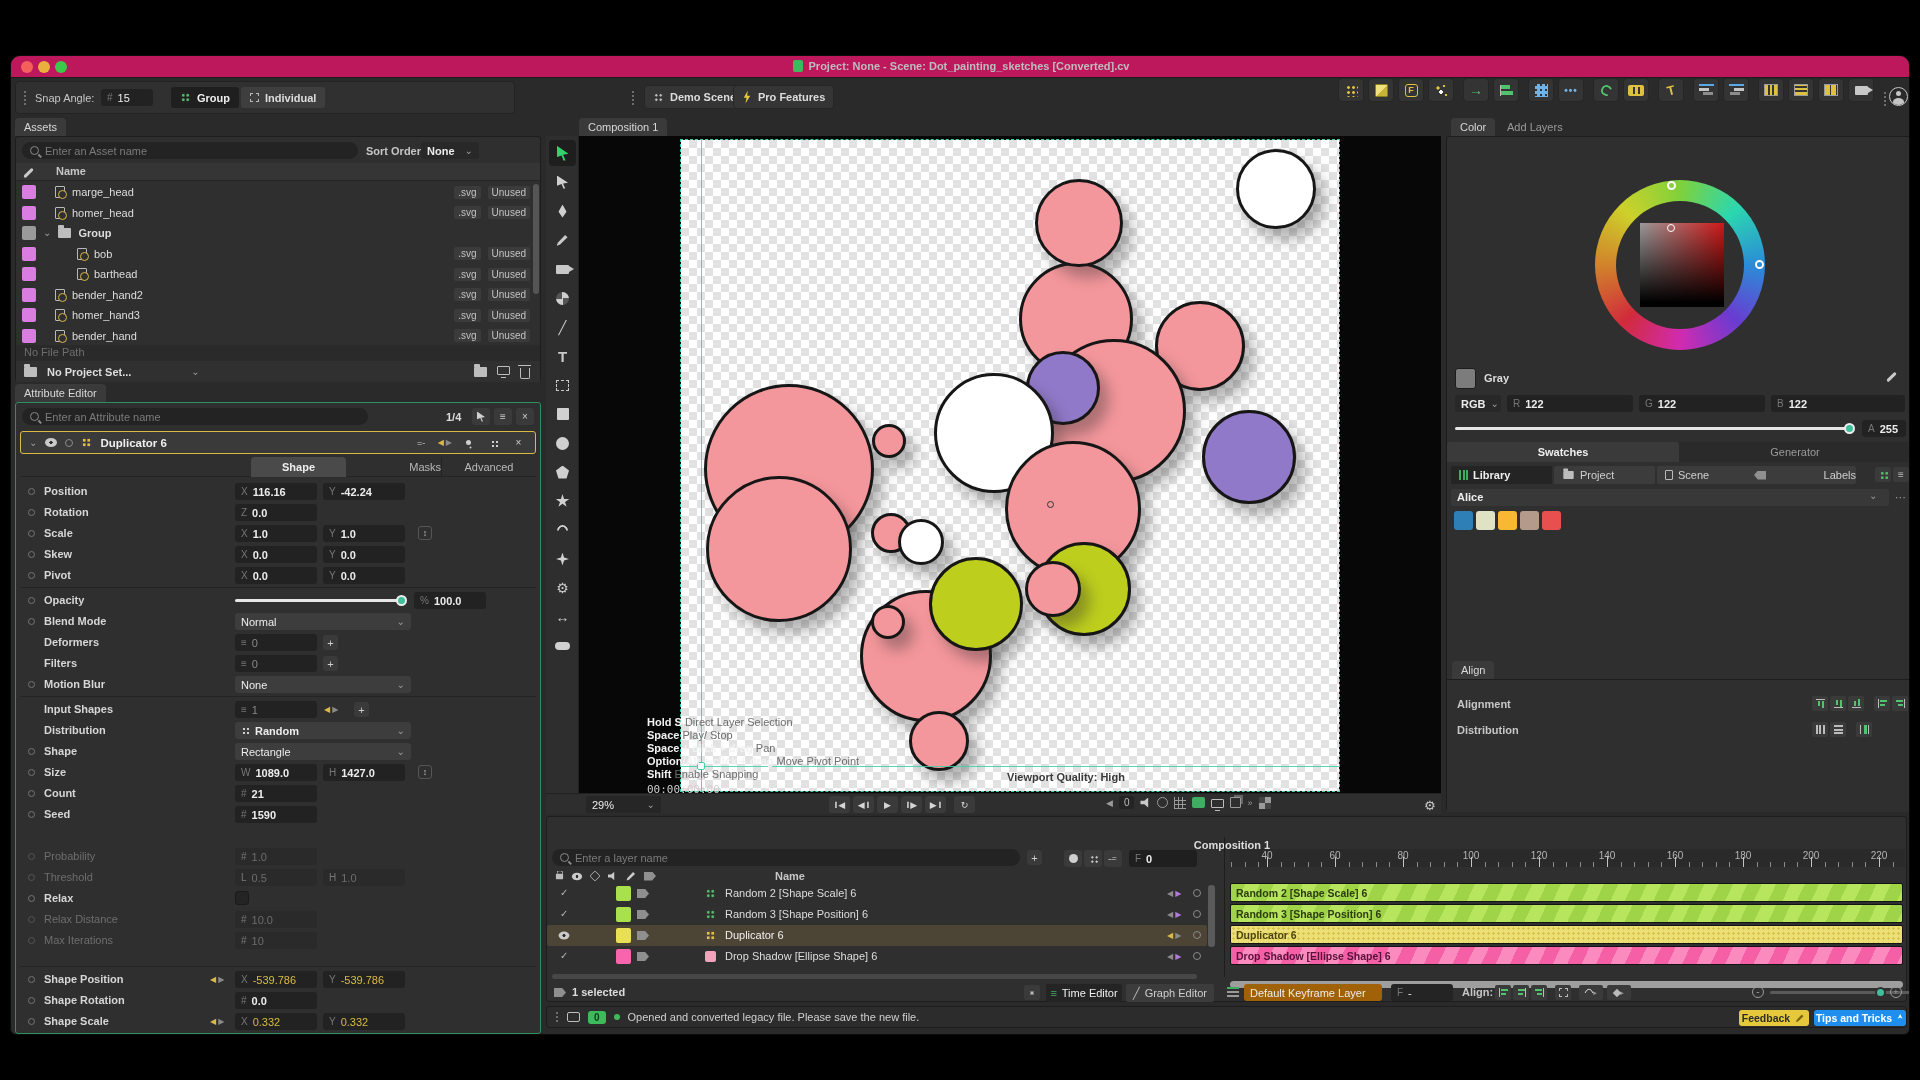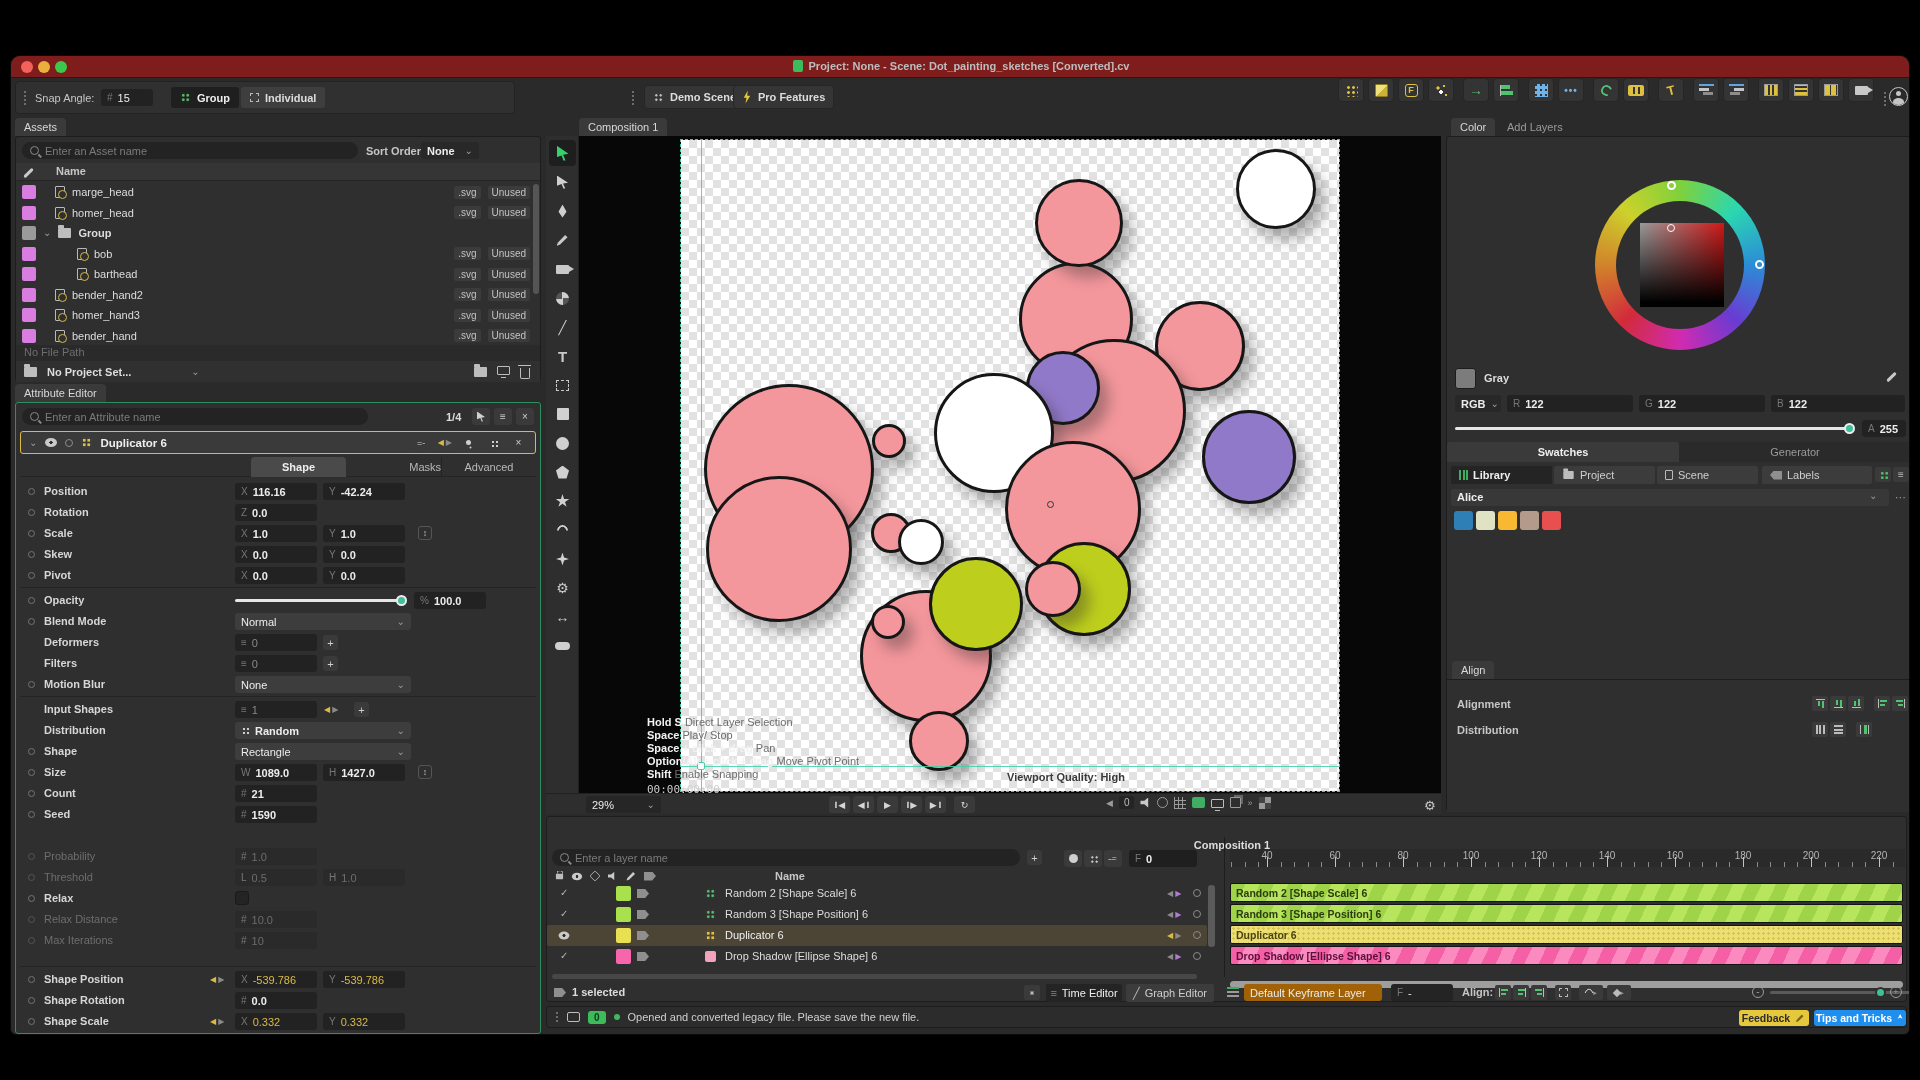--- a/index.html
+++ b/index.html
@@ -142,21 +142,21 @@
 .g{display:inline-block}
 .seg{position:absolute;height:18px;background:#3c3c3c;color:#cfcfcf;font-size:11px;display:flex;align-items:center;justify-content:center;gap:5px;border-radius:2px}
 .seg.active{background:#242424;color:#eee}
 </style>
 </head>
 <body>
 
 <div id="app">
 <div class="win">
 
-  <div class="abs" style="left:0;top:0;width:1900px;height:22px;background:#7f1d1d;border-bottom:1px solid #1c1c1c">
+  <div class="abs" style="left:0;top:0;width:1900px;height:22px;background:#be185d;border-bottom:1px solid #1c1c1c">
     <div class="tl" style="left:10px;top:5px;background:#f4605a"></div>
     <div class="tl" style="left:27px;top:5px;background:#e9b13c"></div>
     <div class="tl" style="left:44px;top:5px;background:#3cc84a"></div>
     <div class="abs" style="left:0;right:0;top:4px;display:flex;justify-content:center;align-items:center;gap:6px">
       <span style="width:10px;height:12px;background:#3cbb5c;border-radius:2px;display:inline-block"></span>
       <span class="lblt" style="position:static;font-weight:bold;color:#bdbdbd;font-size:11px">Project: None - Scene: Dot_painting_sketches [Converted].cv</span>
     </div>
   </div>
 
   <div class="abs" style="left:0;top:22px;width:1900px;height:38px">
@@ -997,21 +997,21 @@
           <span style="font-weight:bold">Library</span>
         </div>
     <div class="seg" style="left:107px;top:329px;width:101px;justify-content:flex-start;padding-left:8px">
           <span class="i-folder" style="transform:scale(.8)"></span>
           <span>Project</span>
         </div>
     <div class="seg" style="left:210px;top:329px;width:101px;justify-content:flex-start;padding-left:8px">
           <span style="width:8px;height:10px;border:1.2px solid #bbb;border-radius:1px"></span>
           <span>Scene</span>
         </div>
-    <div class="seg" style="left:315px;top:329px;width:110px;justify-content:flex-start;padding-left:8px">
+    <div class="seg" style="left:299px;top:329px;width:110px;justify-content:space-between;padding-left:8px">
           <span class="i-tag" style="transform:scaleX(-1)"></span>
           <span>Labels</span>
         </div>
     <span class="mini" style="left:428px;top:330px">
           <span class="dots9 green small" style="width:9px;height:9px;background-size:4.5px 4.5px"></span>
         </span>
     <span class="mini" style="left:446px;top:330px">
           <span class="g" style="color:#bbb;font-size:10px">≡</span>
         </span>
     

